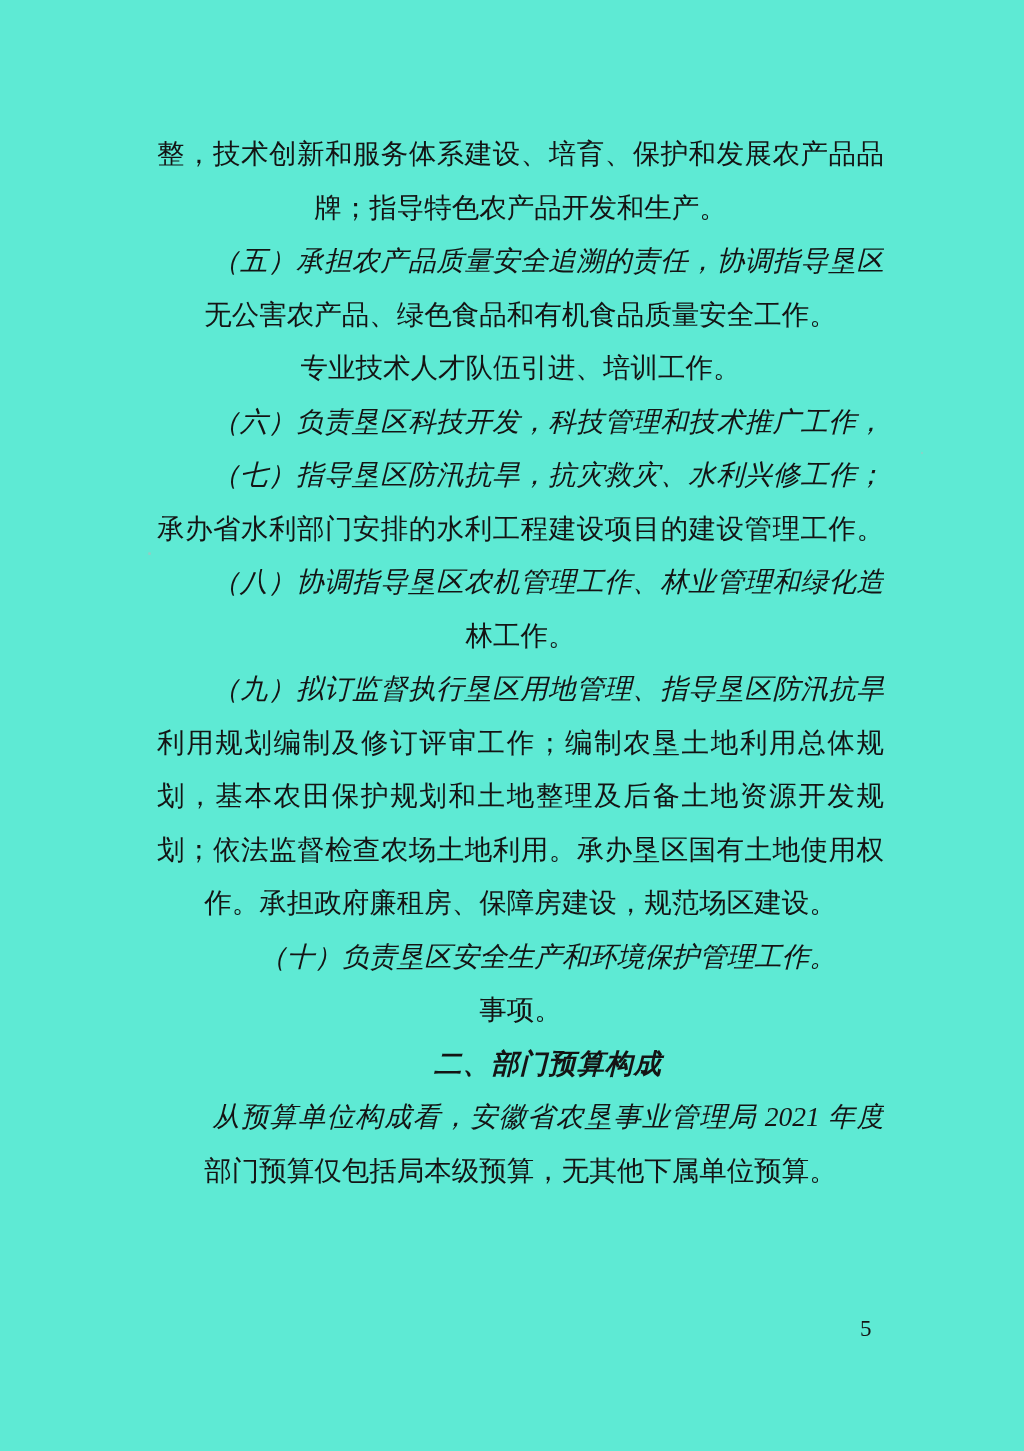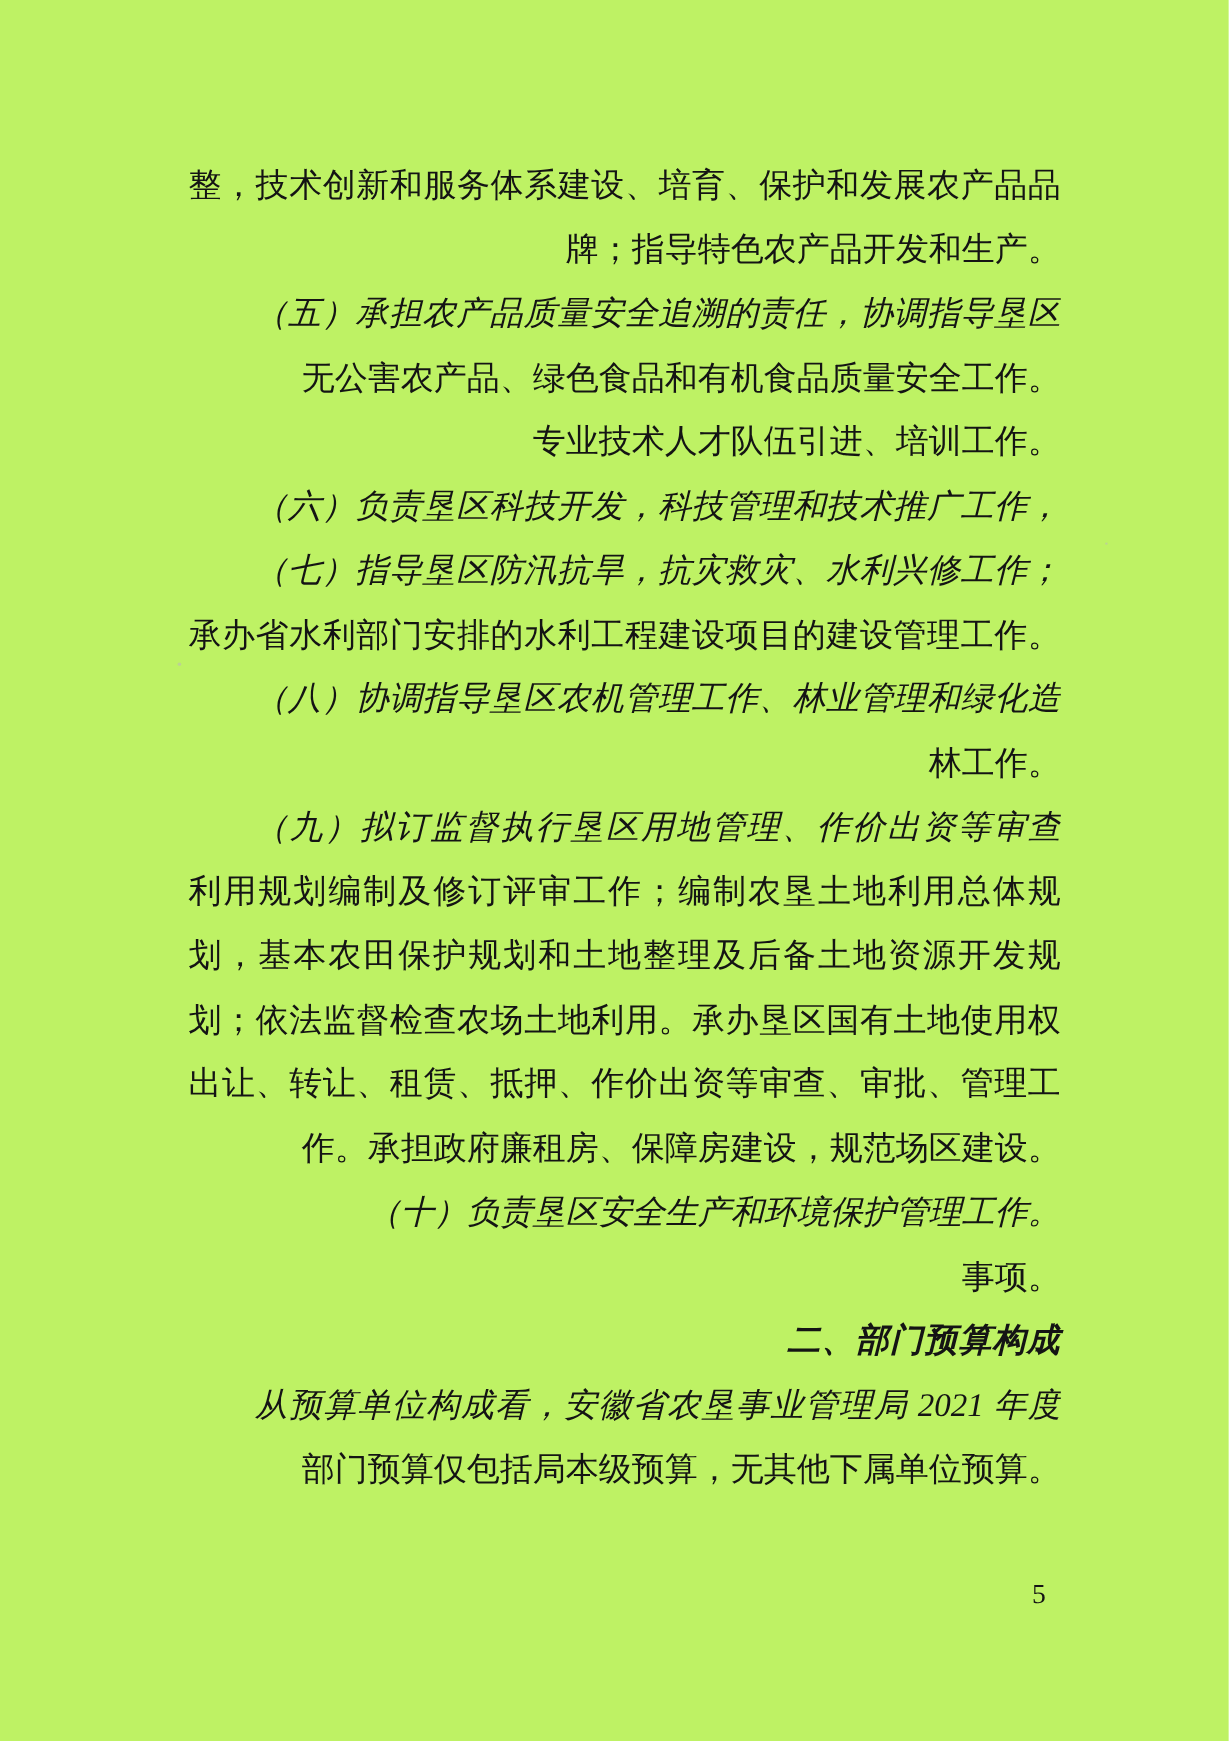--- a/index.html
+++ b/index.html
@@ -4,37 +4,37 @@
 <style>
   html, body {
     margin: 0;
     padding: 0;
     background: #ffffff;
   }
   .page {
     position: relative;
     width: 1024px;
     height: 1451px;
-    background: #bef264;
+    background: #5eead4;
     overflow: hidden;
     color: #141414;
     font-family: "Liberation Serif", serif;
   }
   .text-block {
     position: absolute;
     left: 157px;
     top: 127px;
     width: 727px;
     font-size: 27.5px;
     line-height: 53.5px;
   }
   .line {
     height: 53.5px;
     white-space: nowrap;
-    text-align: right;
+    text-align: center;
   }
   .line.fill {
     white-space: normal;
     text-align: justify;
     text-align-last: justify;
     text-justify: inter-character;
     overflow: hidden;
   }
   .line.indent {
     text-indent: 55px;
@@ -71,25 +71,24 @@
       <div class="line fill">整，技术创新和服务体系建设、培育、保护和发展农产品品</div>
       <div class="line">牌；指导特色农产品开发和生产。</div>
       <div class="line fill indent">（五）承担农产品质量安全追溯的责任，协调指导垦区</div>
       <div class="line">无公害农产品、绿色食品和有机食品质量安全工作。</div>
       <div class="line">专业技术人才队伍引进、培训工作。</div>
       <div class="line fill indent">（六）负责垦区科技开发，科技管理和技术推广工作，</div>
       <div class="line fill indent">（七）指导垦区防汛抗旱，抗灾救灾、水利兴修工作；</div>
       <div class="line fill">承办省水利部门安排的水利工程建设项目的建设管理工作。</div>
       <div class="line fill indent">（八）协调指导垦区农机管理工作、林业管理和绿化造</div>
       <div class="line">林工作。</div>
-      <div class="line fill indent">（九）拟订监督执行垦区用地管理、作价出资等审查</div>
+      <div class="line fill indent">（九）拟订监督执行垦区用地管理、指导垦区防汛抗旱</div>
       <div class="line fill">利用规划编制及修订评审工作；编制农垦土地利用总体规</div>
       <div class="line fill">划，基本农田保护规划和土地整理及后备土地资源开发规</div>
       <div class="line fill">划；依法监督检查农场土地利用。承办垦区国有土地使用权</div>
-      <div class="line fill">出让、转让、租赁、抵押、作价出资等审查、审批、管理工</div>
       <div class="line">作。承担政府廉租房、保障房建设，规范场区建设。</div>
       <div class="line indent">（十）负责垦区安全生产和环境保护管理工作。</div>
       <div class="line">事项。</div>
       <div class="line indent bold">二、部门预算构成</div>
       <div class="line fill indent">从预算单位构成看，安徽省农垦事业管理局 2021 年度</div>
       <div class="line">部门预算仅包括局本级预算，无其他下属单位预算。</div>
     </div>
   <div class="page-number">5</div>
   <div class="speck speck-1"></div>
   <div class="speck speck-2"></div>

